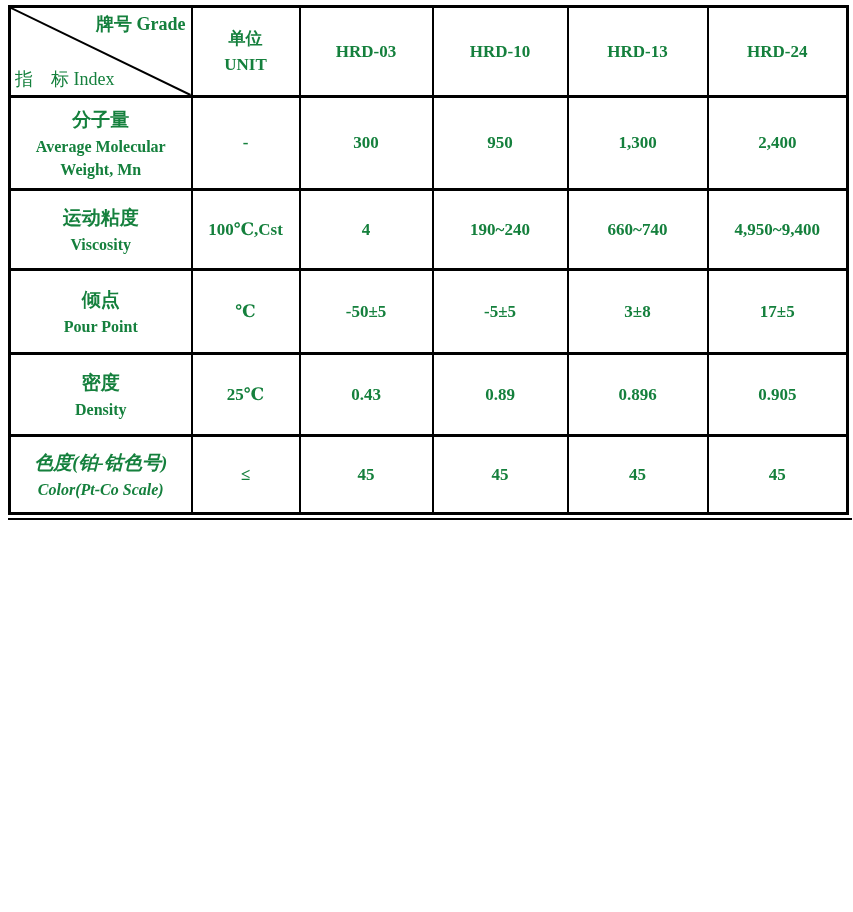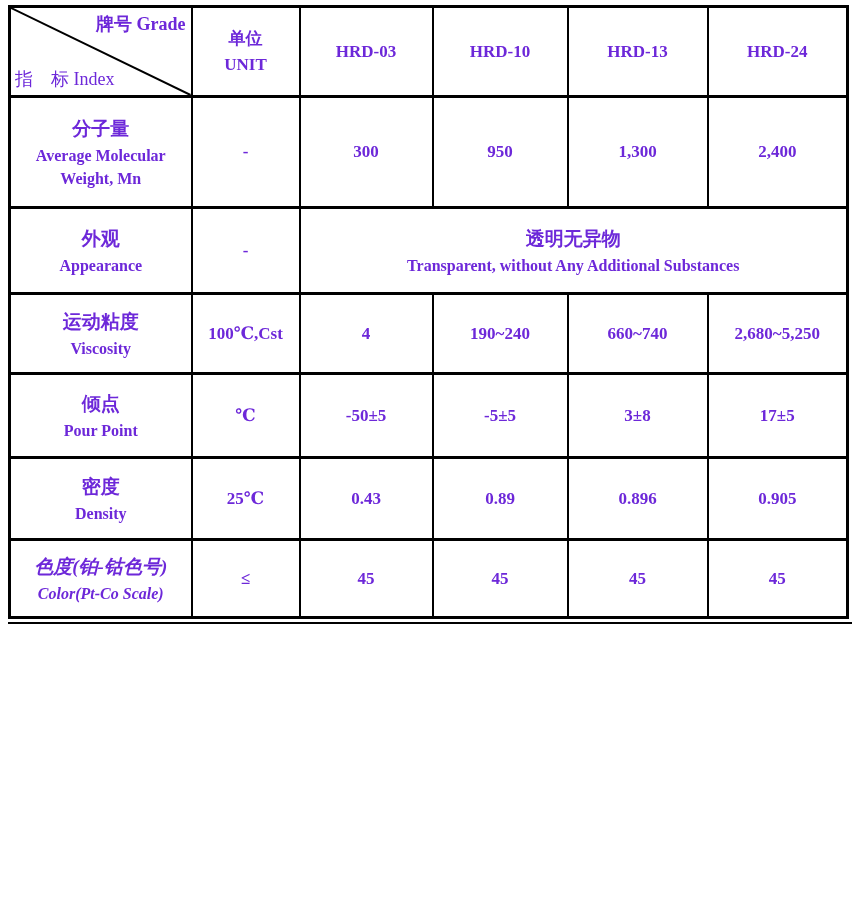--- a/index.html
+++ b/index.html
@@ -6,42 +6,42 @@
     margin: 0;
     padding: 0;
     background: #ffffff;
     width: 853px;
     height: 912px;
     overflow: hidden;
   }
   .page {
     padding: 5px 0 0 8px;
     font-family: "Liberation Serif", "DejaVu Serif", serif;
-    color: #6d28d9;
+    color: #15803d;
   }
   table.spec {
     border-collapse: collapse;
     table-layout: fixed;
     width: 838px;
     border: 3px solid #000;
   }
   table.spec td {
     border: 2px solid #000;
     border-top-width: 3px;
     border-bottom-width: 3px;
     text-align: center;
     vertical-align: middle;
     padding: 2px 4px;
     font-weight: bold;
     box-sizing: border-box;
     overflow: hidden;
   }
   
   tr.r0 td { height: 90px; }
-  tr.r1 td { height: 111px; }
+  tr.r1 td { height: 93px; }
   tr.r2 td { height: 86px; }
   tr.r3 td { height: 80px; }
   tr.r4 td { height: 83px; }
   tr.r5 td { height: 84px; }
   tr.r6 td { height: 82px; }
   tr.r7 td { height: 83px; }
   tr.r8 td { height: 83px; }
   tr.r9 td { height: 78px; }
 
   .zh { font-size: 19px; line-height: 1.55; }
@@ -124,42 +124,31 @@
           <div class="zh">分子量</div>
           <div class="en">Average Molecular Weight, Mn</div>
         </td>
         <td class="unit">-</td>
         <td class="val">300</td>
         <td class="val">950</td>
         <td class="val">1,300</td>
         <td class="val">2,400</td>
       </tr>
 
-      <tr class="r2">
-        <td>
-          <div class="zh">外观</div>
-          <div class="en">Appearance</div>
-        </td>
-        <td class="unit">-</td>
-        <td colspan="4">
-          <div class="zh">透明无异物</div>
-          <div class="en">Transparent, without Any Additional Substances</div>
-        </td>
-      </tr>
 
       <tr class="r3">
         <td>
           <div class="zh">运动粘度</div>
           <div class="en">Viscosity</div>
         </td>
         <td class="unit">100℃,Cst</td>
         <td class="val">4</td>
         <td class="val">190~240</td>
         <td class="val">660~740</td>
-        <td class="val">2,680~5,250</td>
+        <td class="val">4,950~9,400</td>
       </tr>
 
 
       <tr class="r5">
         <td>
           <div class="zh">倾点</div>
           <div class="en">Pour Point</div>
         </td>
         <td class="unit">℃</td>
         <td class="val">-50±5</td>

